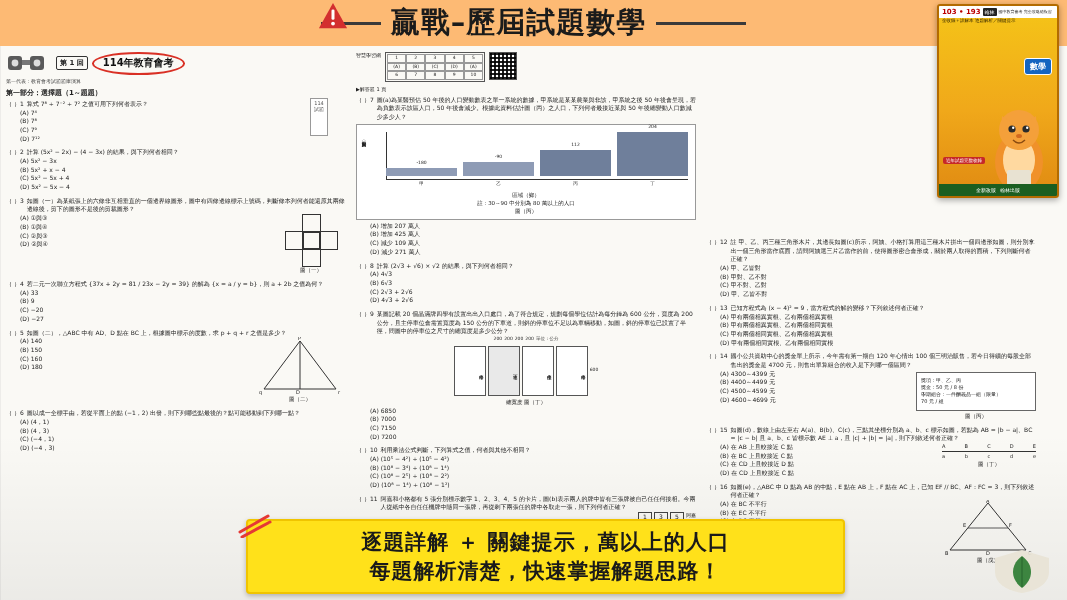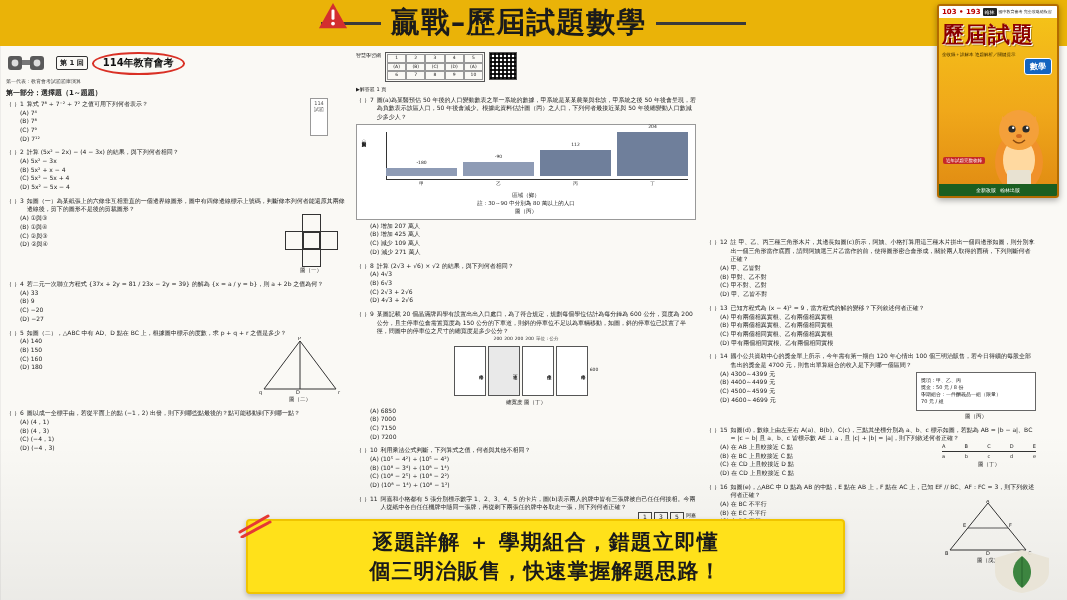--- a/index.html
+++ b/index.html
@@ -1,21 +1,21 @@
 <!DOCTYPE html>
 <html><head>
 <meta charset="utf-8">
 <style>
   html,body{margin:0;padding:0;}
   body{
     width:1067px;height:600px;overflow:hidden;
     font-family:"DejaVu Sans","Liberation Sans",sans-serif;
     background:#ffffff;position:relative;
   }
-  .page{position:absolute;inset:0;background:#eab308;}
+  .page{position:absolute;inset:0;background:#fdba74;}
 
   
   .header{
     position:absolute;left:0;top:0;width:1067px;height:46px;
     display:flex;align-items:center;justify-content:center;gap:10px;
     z-index:40;
   }
   .hdr-line{flex:0 0 auto;height:3px;background:#3a3a3a;}
   .hdr-line.l{width:60px;}
   .hdr-line.r{width:90px;}
@@ -570,21 +570,20 @@
     </div>
   </div>
 
   <div class="product">
     <div class="prod-top">
       <span class="prod-year">103 • 193</span>
       <span class="prod-brand">翰林</span>
       <span class="prod-note">國中教育會考
 完全攻略總複習</span>
     </div>
-    <div class="prod-title">歷屆試題</div>
     <div class="prod-sub">全收錄＋詳解本
 逐題解析／關鍵提示</div>
     <div class="prod-badge">數學</div>
     <div class="prod-chip">近年試題完整收錄</div>
     <svg class="mascot" viewBox="0 0 72 96">
       <ellipse cx="36" cy="62" rx="24" ry="30" fill="#f0912a"></ellipse>
       <ellipse cx="36" cy="60" rx="16" ry="22" fill="#ffd9a0"></ellipse>
       <circle cx="36" cy="30" r="20" fill="#f4a03a"></circle>
       <polygon points="19,16 18,32 31,24" fill="#f4a03a"></polygon>
       <polygon points="53,16 54,32 41,24" fill="#f4a03a"></polygon>
@@ -601,22 +600,22 @@
       <span>翰林出版</span>
     </div>
   </div>
 
   <svg class="redslash" viewBox="0 0 36 26">
     <path d="M2 20 L30 4" stroke="#e53935" stroke-width="3" fill="none" stroke-linecap="round"></path>
     <path d="M4 25 L32 10" stroke="#e53935" stroke-width="3" fill="none" stroke-linecap="round"></path>
   </svg>
 
   <div class="banner">
-    <div class="bl">逐題詳解 ＋ 學期組合，錯題立即懂</div>
-    <div class="bl">個三明治販售，快速掌握解題思路！</div>
+    <div class="bl">逐題詳解 ＋ 關鍵提示，萬以上的人口</div>
+    <div class="bl">每題解析清楚，快速掌握解題思路！</div>
   </div>
 
   <svg class="logo" viewBox="0 0 62 46">
     <path d="M31 2 L58 10 V24 C58 36 45 43 31 45 C17 43 4 36 4 24 V10 Z" fill="#e9e4d6"></path>
     <path d="M31 8 C20 16 18 30 31 40 C44 30 42 16 31 8 Z" fill="#2e7d32"></path>
     <path d="M31 9 V39" stroke="#1b5e20" stroke-width="1.2"></path>
   </svg>
 
 </div>
 

